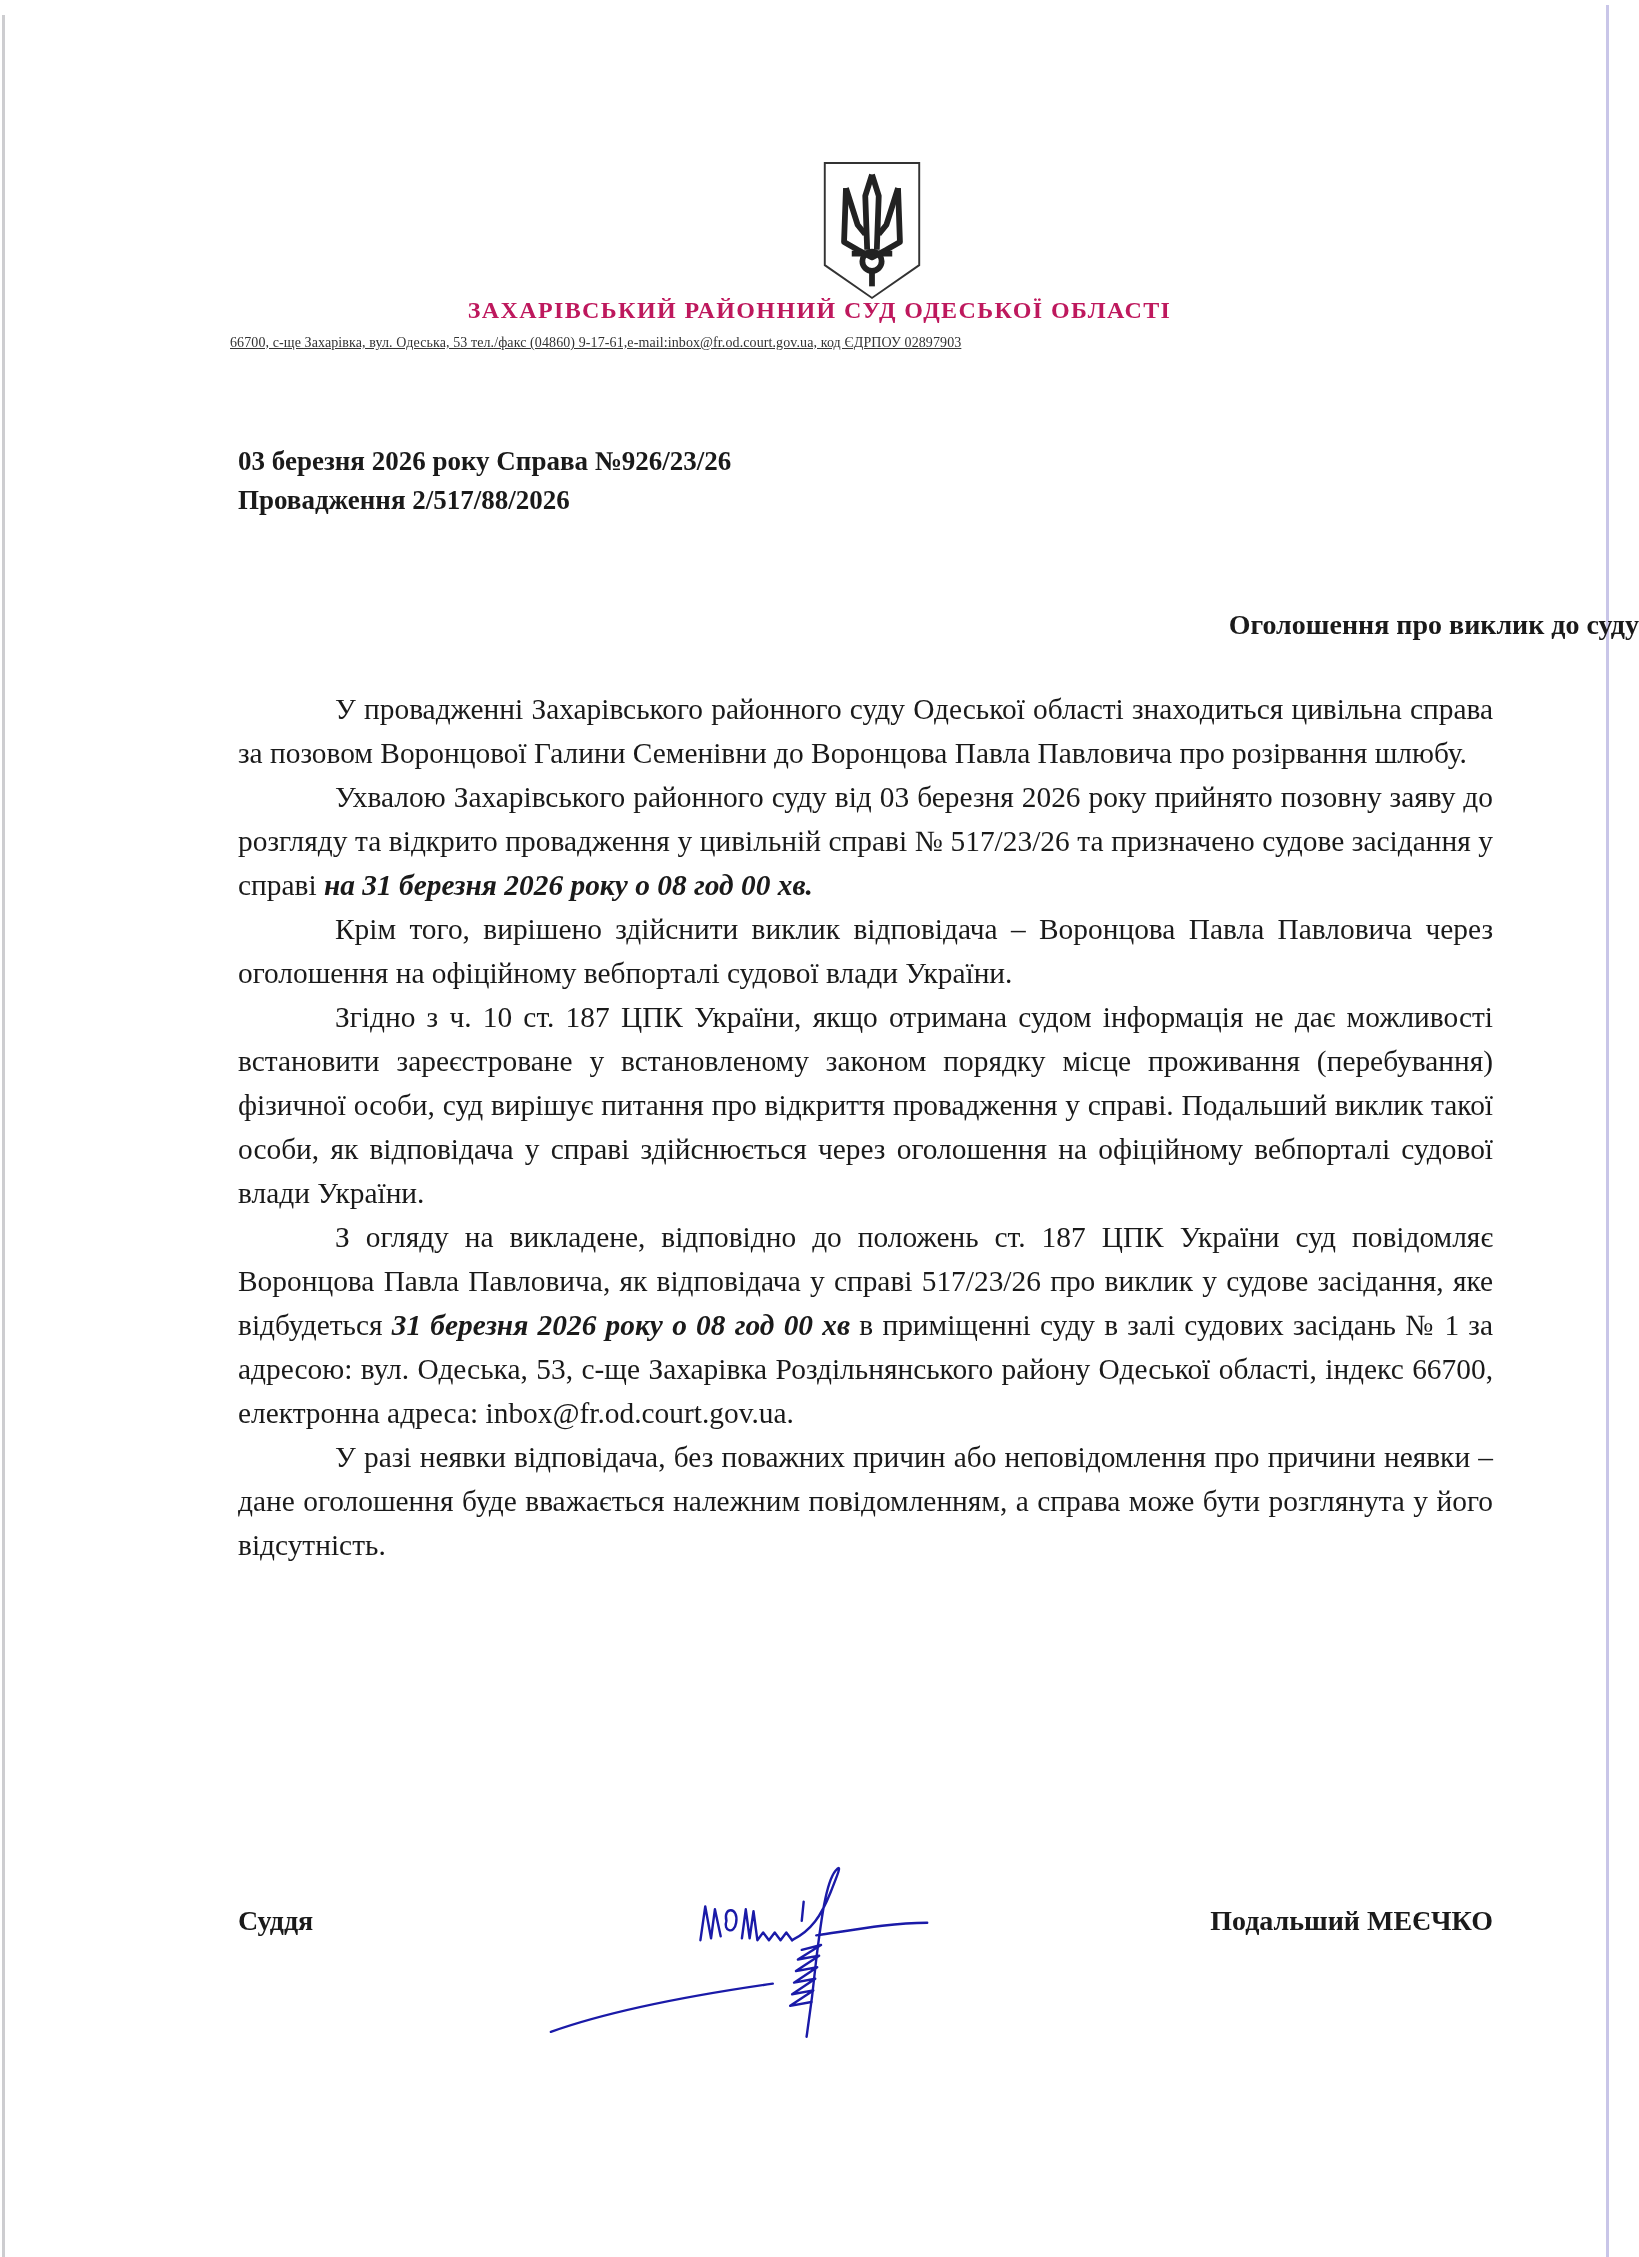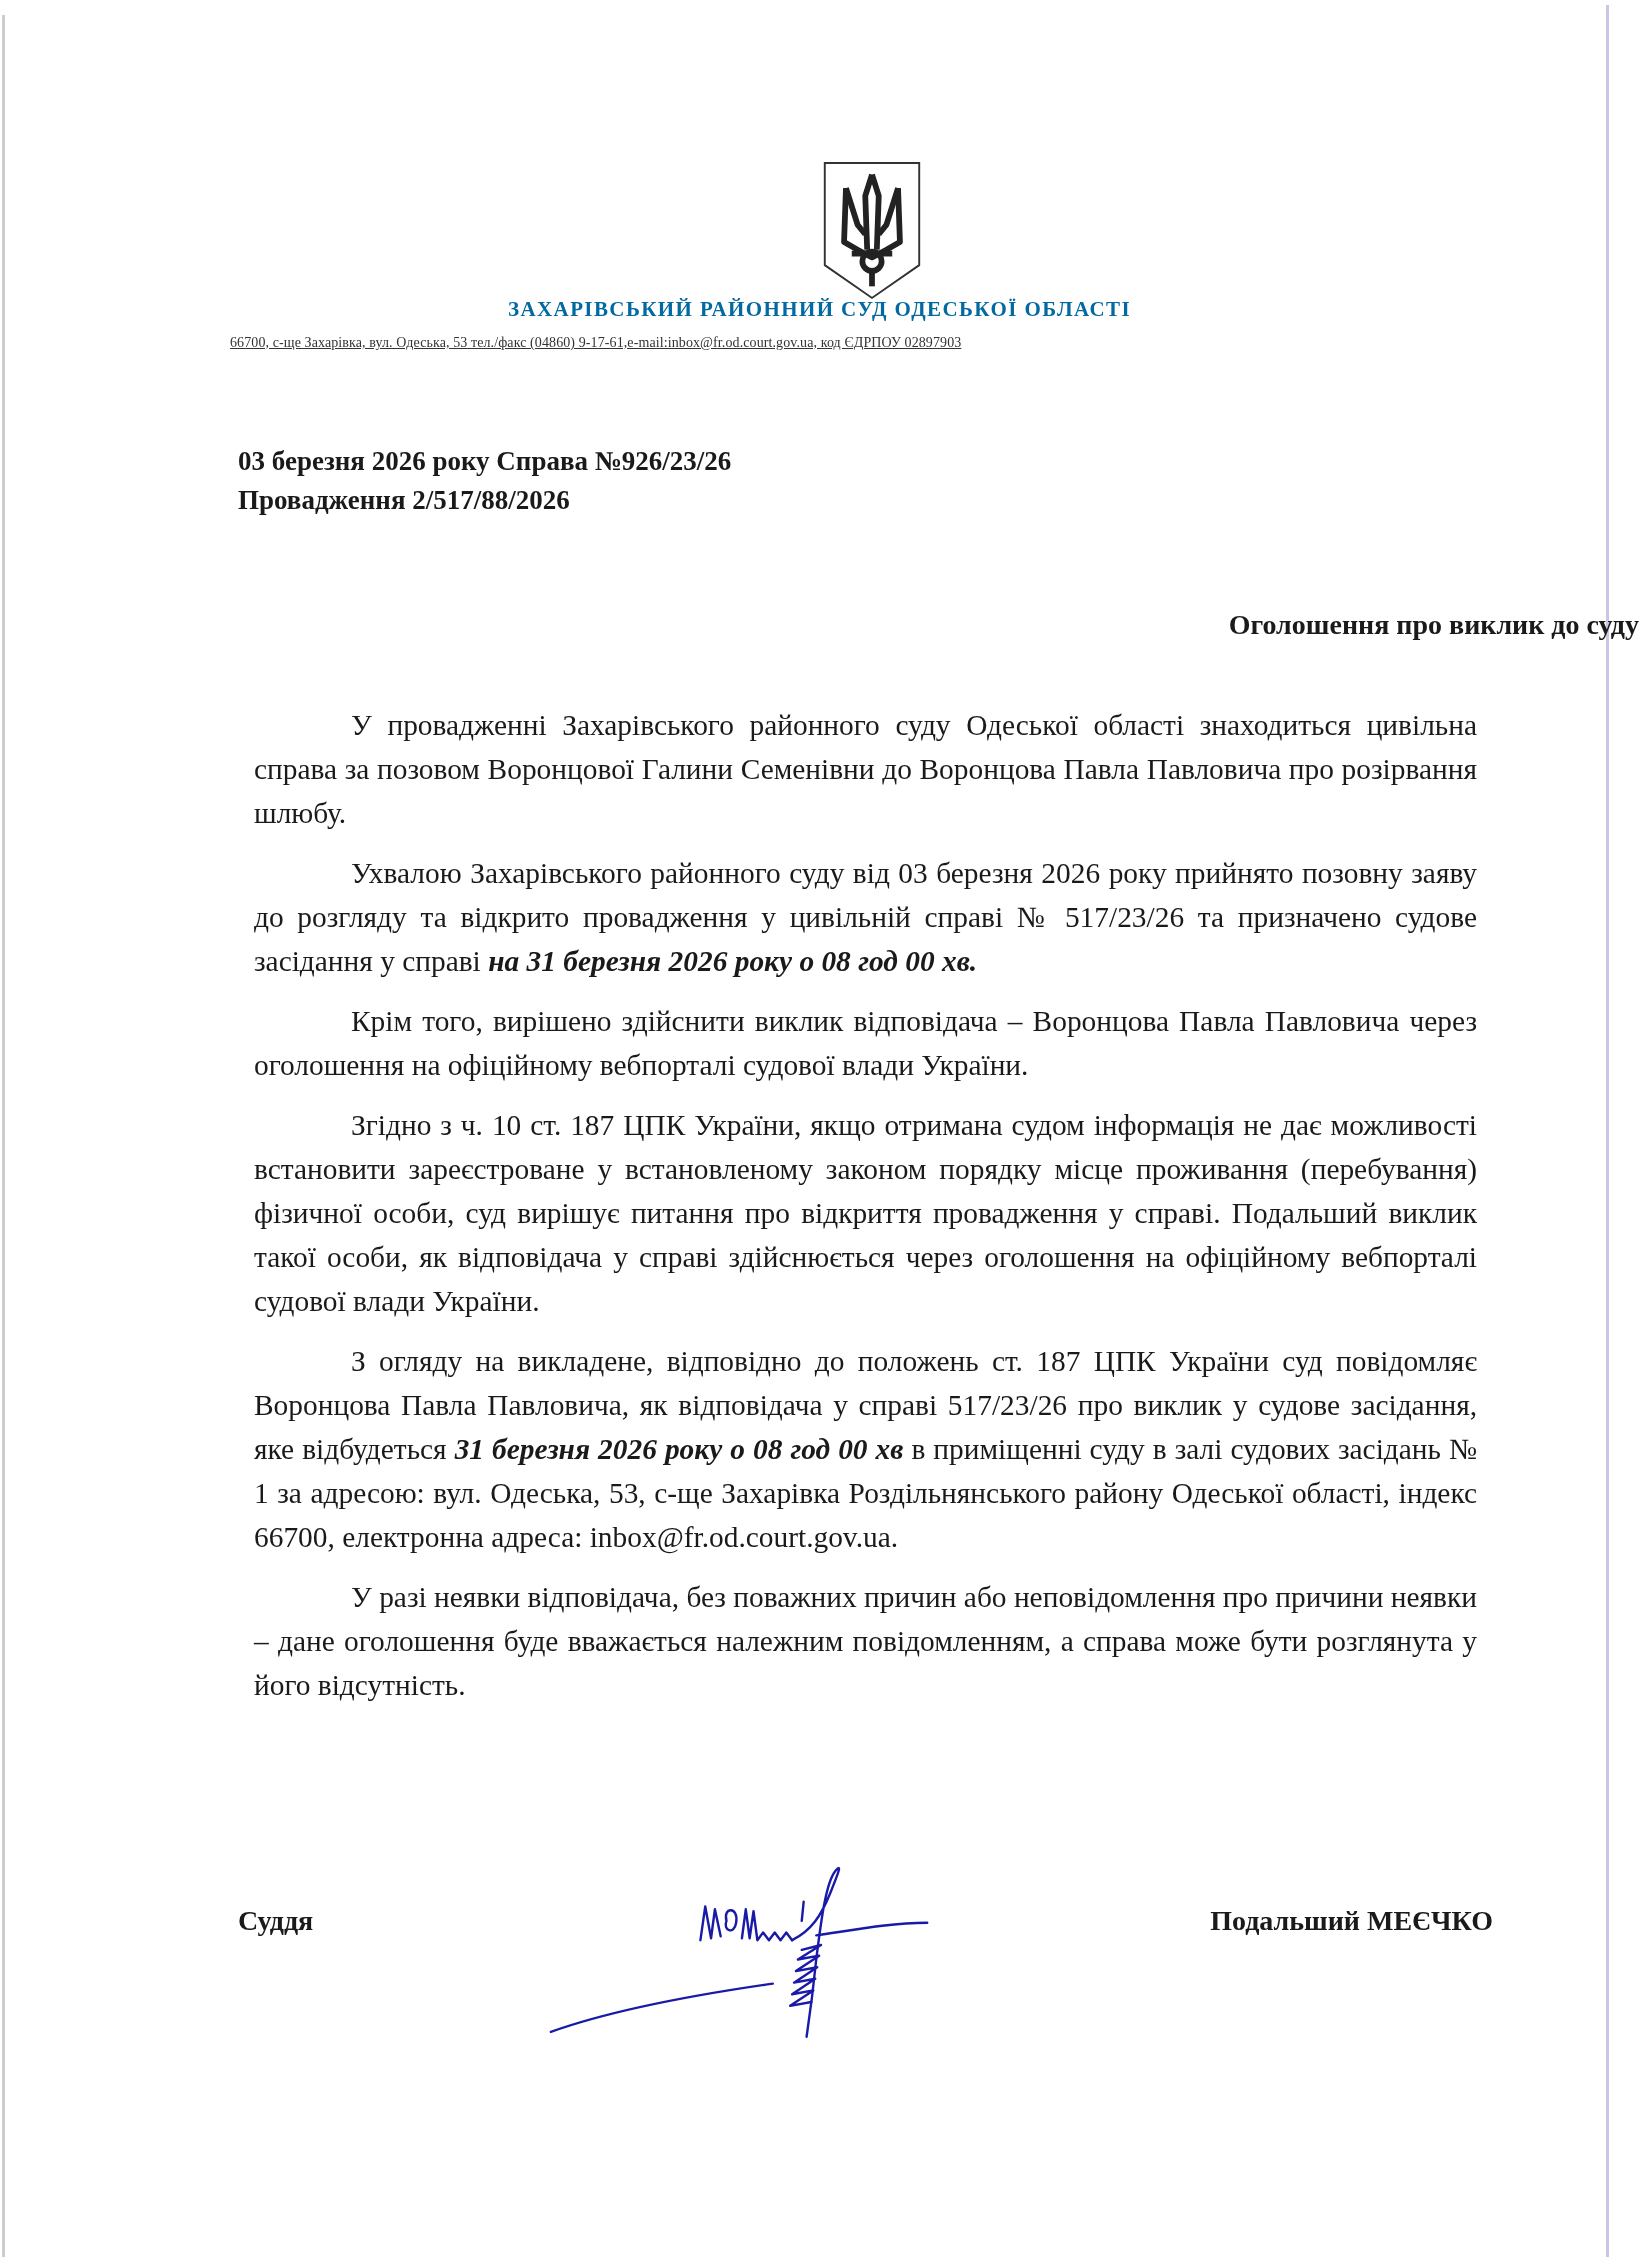--- a/index.html
+++ b/index.html
@@ -2,29 +2,29 @@
 <html><head>
 <meta charset="utf-8">
 <style>
   html, body { margin: 0; padding: 0; background: #ffffff; }
   body { width: 1639px; height: 2257px; position: relative; overflow: hidden;
          font-family: "Liberation Serif", "DejaVu Serif", serif; color: #1a1a1a; }
   .edge-left { position: absolute; left: 1.9px; top: 14.5px; width: 2.9px; height: 2243px; background: #b8b8bc; opacity: .7; }
   .edge-right { position: absolute; left: 1606px; top: 4.8px; width: 2.9px; height: 2253px; background: #c9c6e8; }
   .crest { position: absolute; left: 819px; top: 157px; width: 106px; height: 145px; }
   .court-name { position: absolute; left: 0; width: 1639px; top: 297px; text-align: center;
-                font-weight: bold; font-size: 21px; letter-spacing: 1.4px; color: #0369a1; }
+                font-weight: bold; font-size: 24px; letter-spacing: 1.4px; color: #be185d; }
   .court-address { position: absolute; left: 230px; top: 335px; width: 1255px; font-size: 14px;
                    text-decoration: underline; color: #333; white-space: nowrap; letter-spacing: 0.1px; }
   .case-info { position: absolute; left: 238px; top: 442px; font-weight: bold; font-size: 27px; line-height: 39px; }
   .doc-title { position: absolute; left: 0; width: 1639px; top: 609px; text-align: right;
                font-weight: bold; font-size: 28px; }
   .body-text { position: absolute; left: 238px; top: 687px; width: 1255px; font-size: 29.4px; line-height: 44px;
                text-align: justify; }
-  .body-text p { margin: 16px; text-indent: 97px; }
+  .body-text p { margin: 0; text-indent: 97px; }
   .body-text b { font-weight: bold; font-style: italic; }
   .sign-row { position: absolute; left: 238px; top: 1905px; width: 1255px; height: 58px; font-weight: bold; font-size: 28px; }
   .sign-role { position: absolute; left: 0; top: 0; }
   .sign-name { position: absolute; right: 0; top: 0; }
   .signature { position: absolute; left: 483px; top: 1863px; width: 541px; height: 193px; }
 </style>
 </head>
 <body>
 
 <div class="edge-left"></div>

